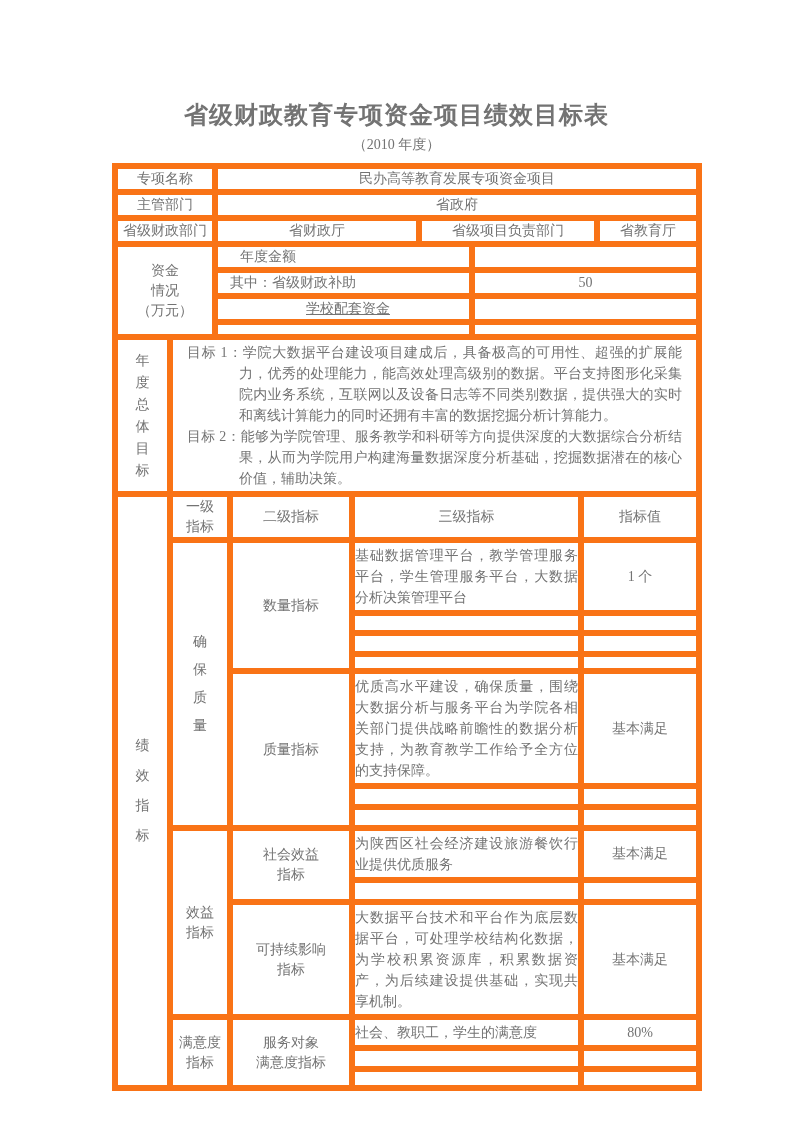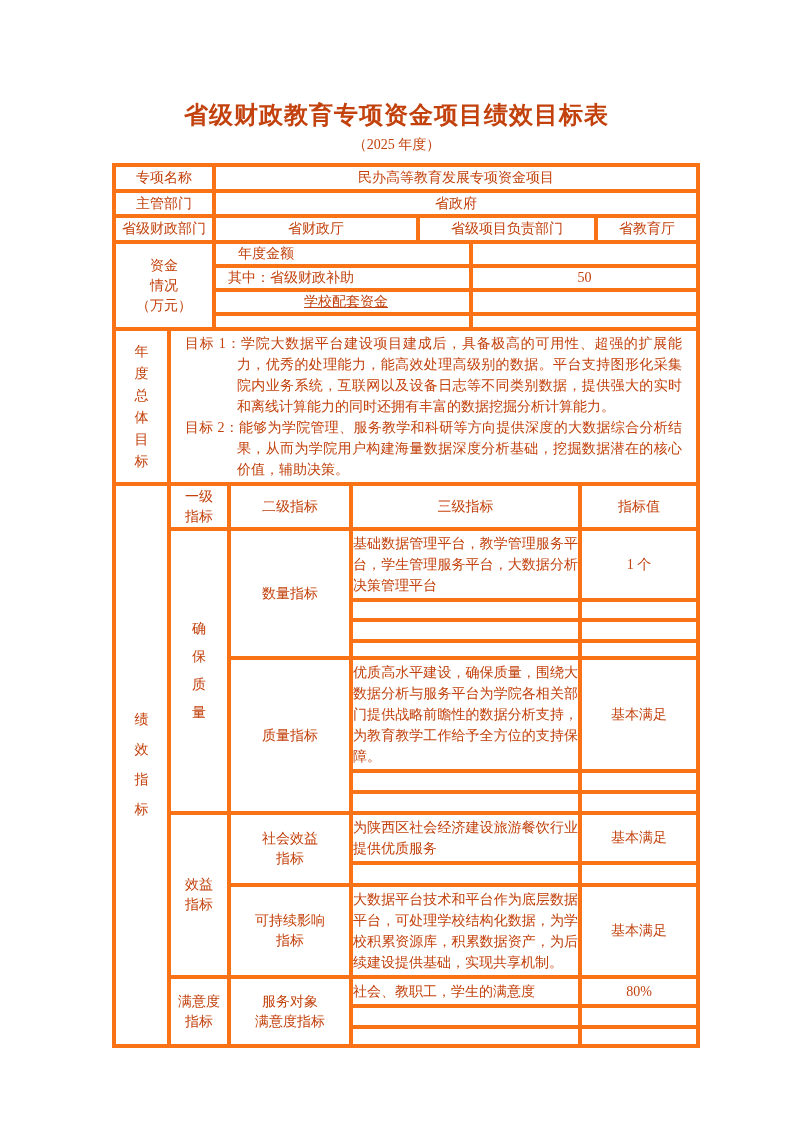--- a/index.html
+++ b/index.html
@@ -1,21 +1,21 @@
 <!DOCTYPE html>
 <html><head>
 <meta charset="utf-8">
 <style>
   html,body{margin:0;padding:0;background:#ffffff;}
   .page{
     position:relative;
     width:793px;height:1123px;
     background:#fff;
     font-family:"Liberation Serif","DejaVu Serif",serif;
-    color:#c2410c;
+    color:#737373;
     overflow:hidden;
   }
   .doc-title{
     margin:0;padding-top:100px;
     text-align:center;
     font-size:24px;line-height:30px;
     font-weight:bold;
     letter-spacing:1px;
   }
   .doc-subtitle{
@@ -24,21 +24,21 @@
     font-size:14px;line-height:18px;
   }
   table.main{
     border-collapse:collapse;
     table-layout:fixed;
     width:584px;
     margin:9px 0 0 112px;
     border:2px solid #3f3f3f;
   }
   td{
-    border:4px solid #f97316;
+    border:6px solid #f97316;
     font-size:14px;
     line-height:20px;
     text-align:center;
     vertical-align:middle;
     padding:0 2px;
     overflow:hidden;
   }
   .lt{text-align:left;}
   .ml{white-space:pre-line;}
   .content{
@@ -75,21 +75,21 @@
   .r26{height:26px}.r25{height:25px}.r19{height:19px}.r23{height:23px}
   .r21{height:21px}.r15{height:15px}.r147{height:147px}.r45{height:45px}
   .r64{height:64px}.r20{height:20px}.r17{height:17px}.r108{height:108px}
   .r43{height:43px}.r22{height:22px}.r87{height:87px}
 </style>
 </head>
 <body>
 
 <div class="page">
   <h1 class="doc-title">省级财政教育专项资金项目绩效目标表</h1>
-  <div class="doc-subtitle">（2025 年度）</div>
+  <div class="doc-subtitle">（2010 年度）</div>
 
   <table class="main">
     <colgroup>
       <col style="width:55px">
         <col style="width:45px">
         <col style="width:15px">
       <col style="width:122px">
         <col style="width:67px">
         <col style="width:53px">
       <col style="width:109px">

